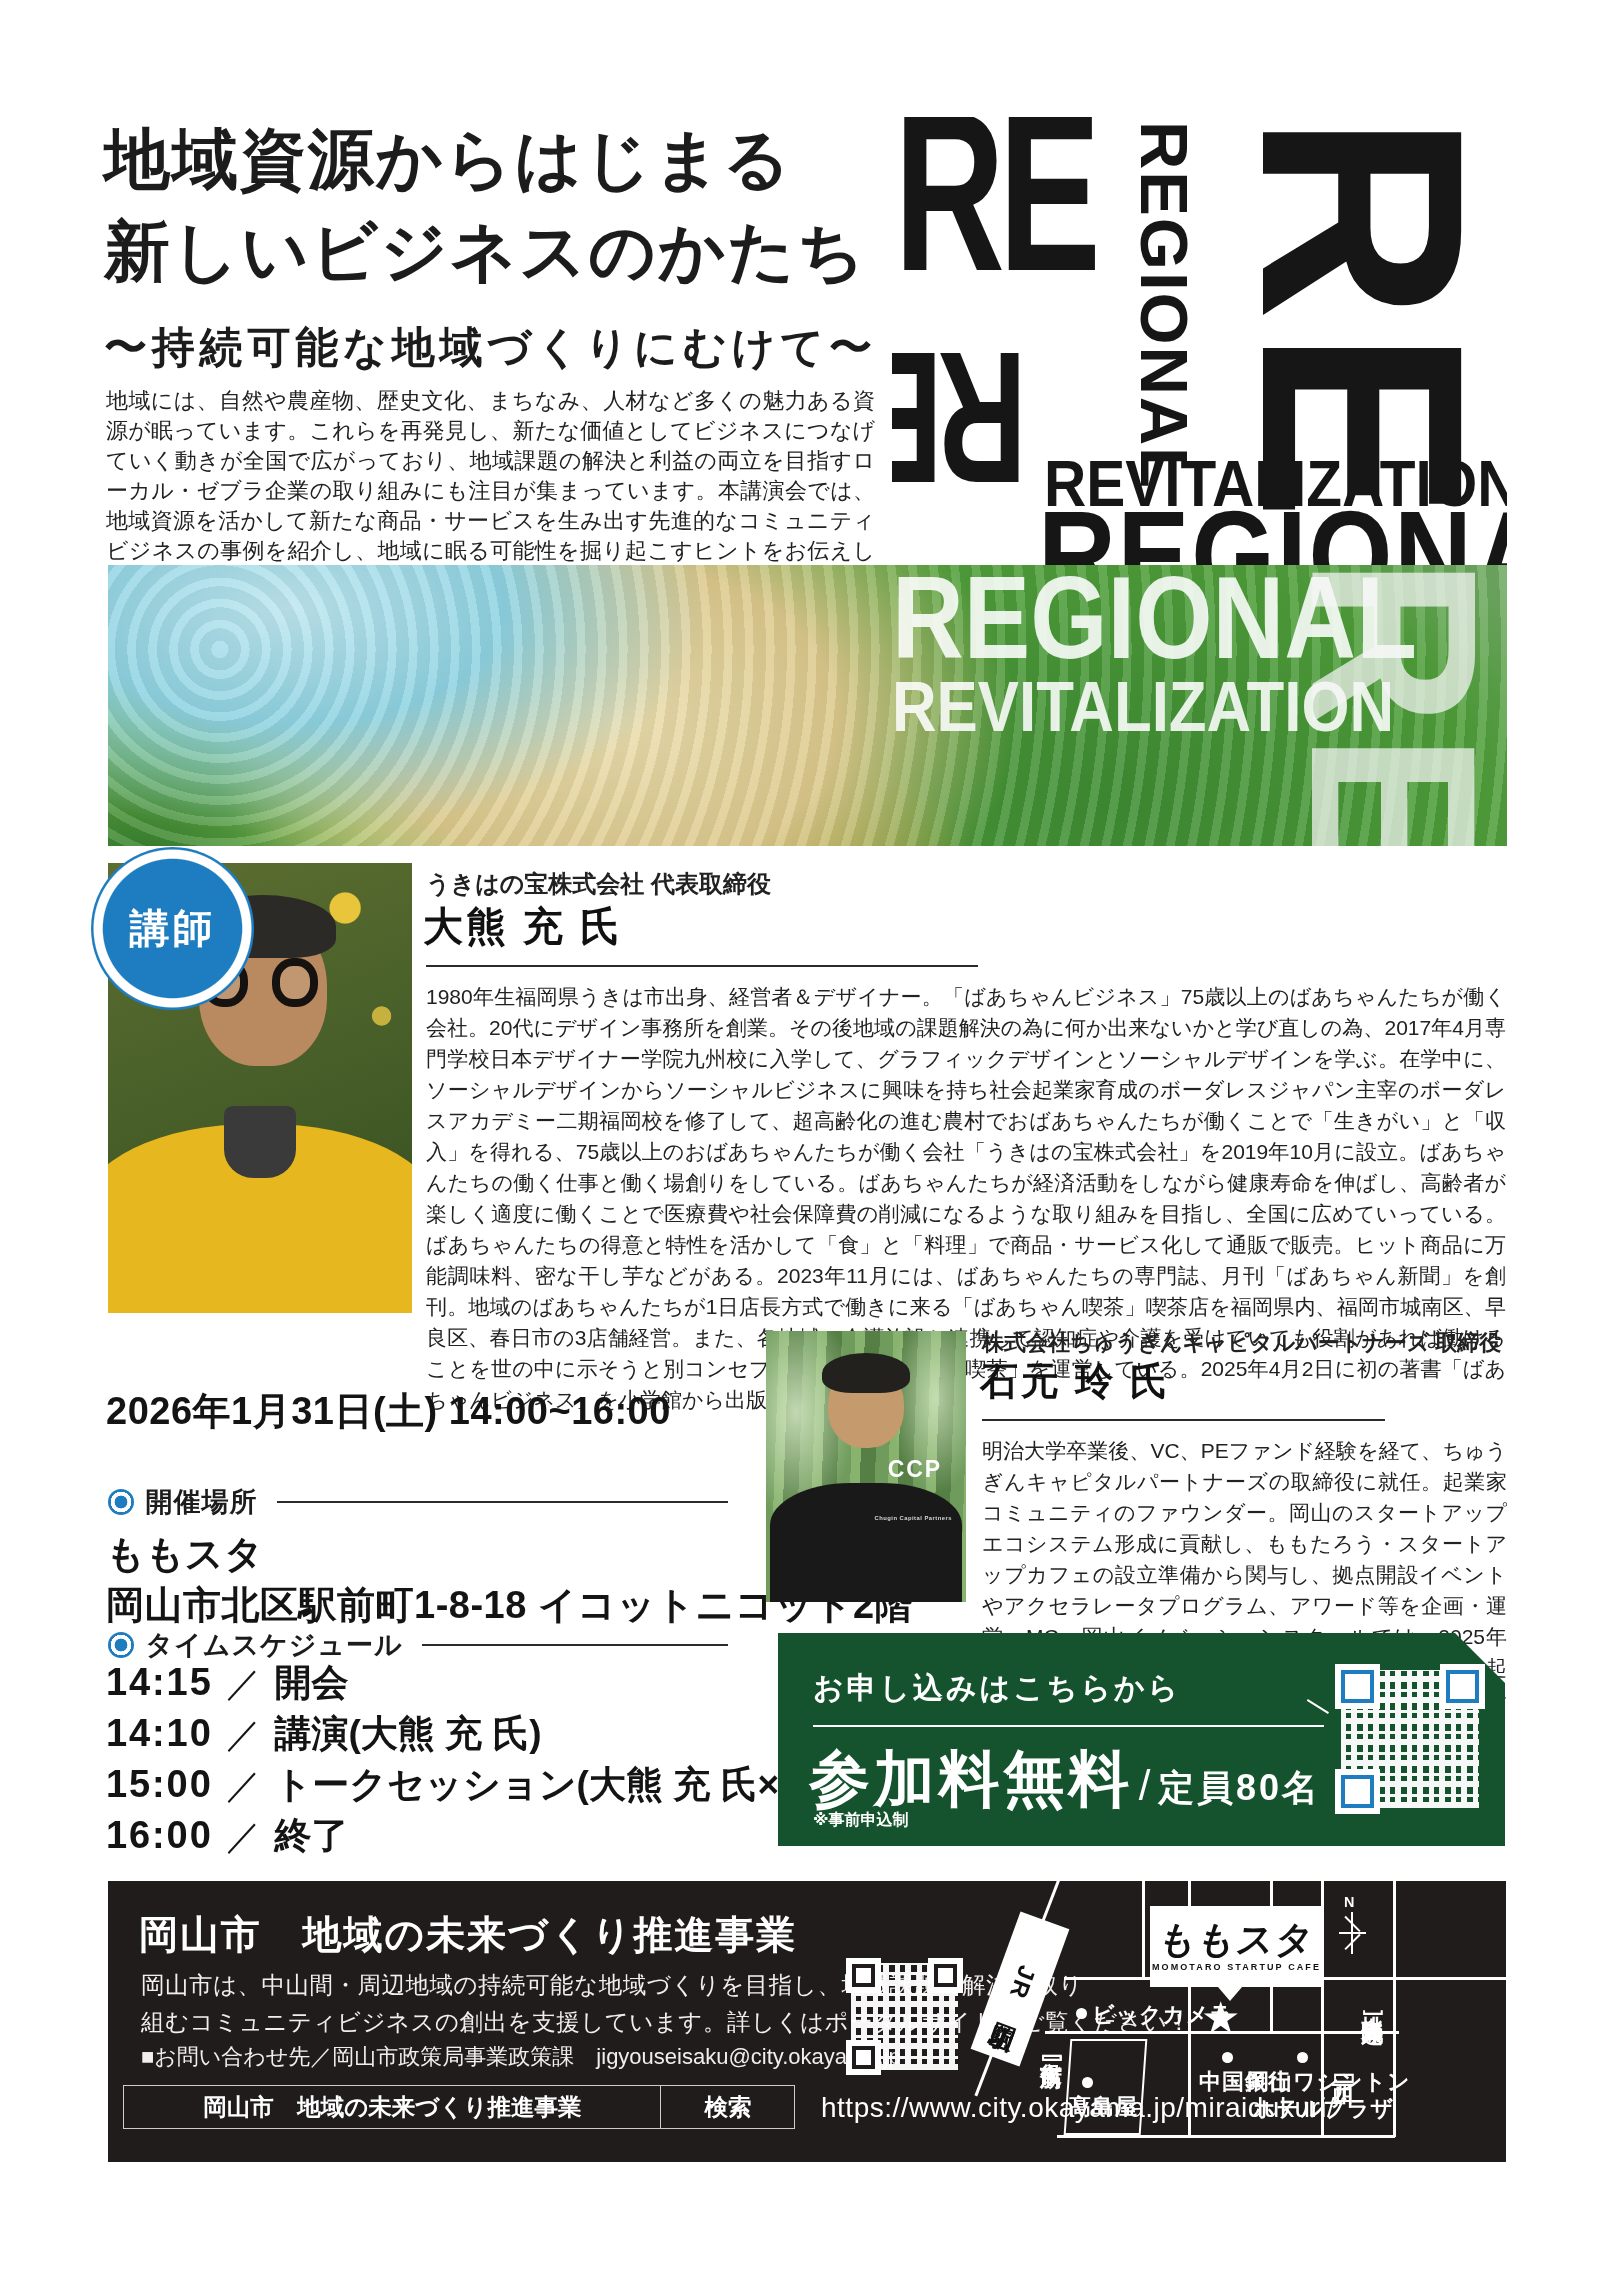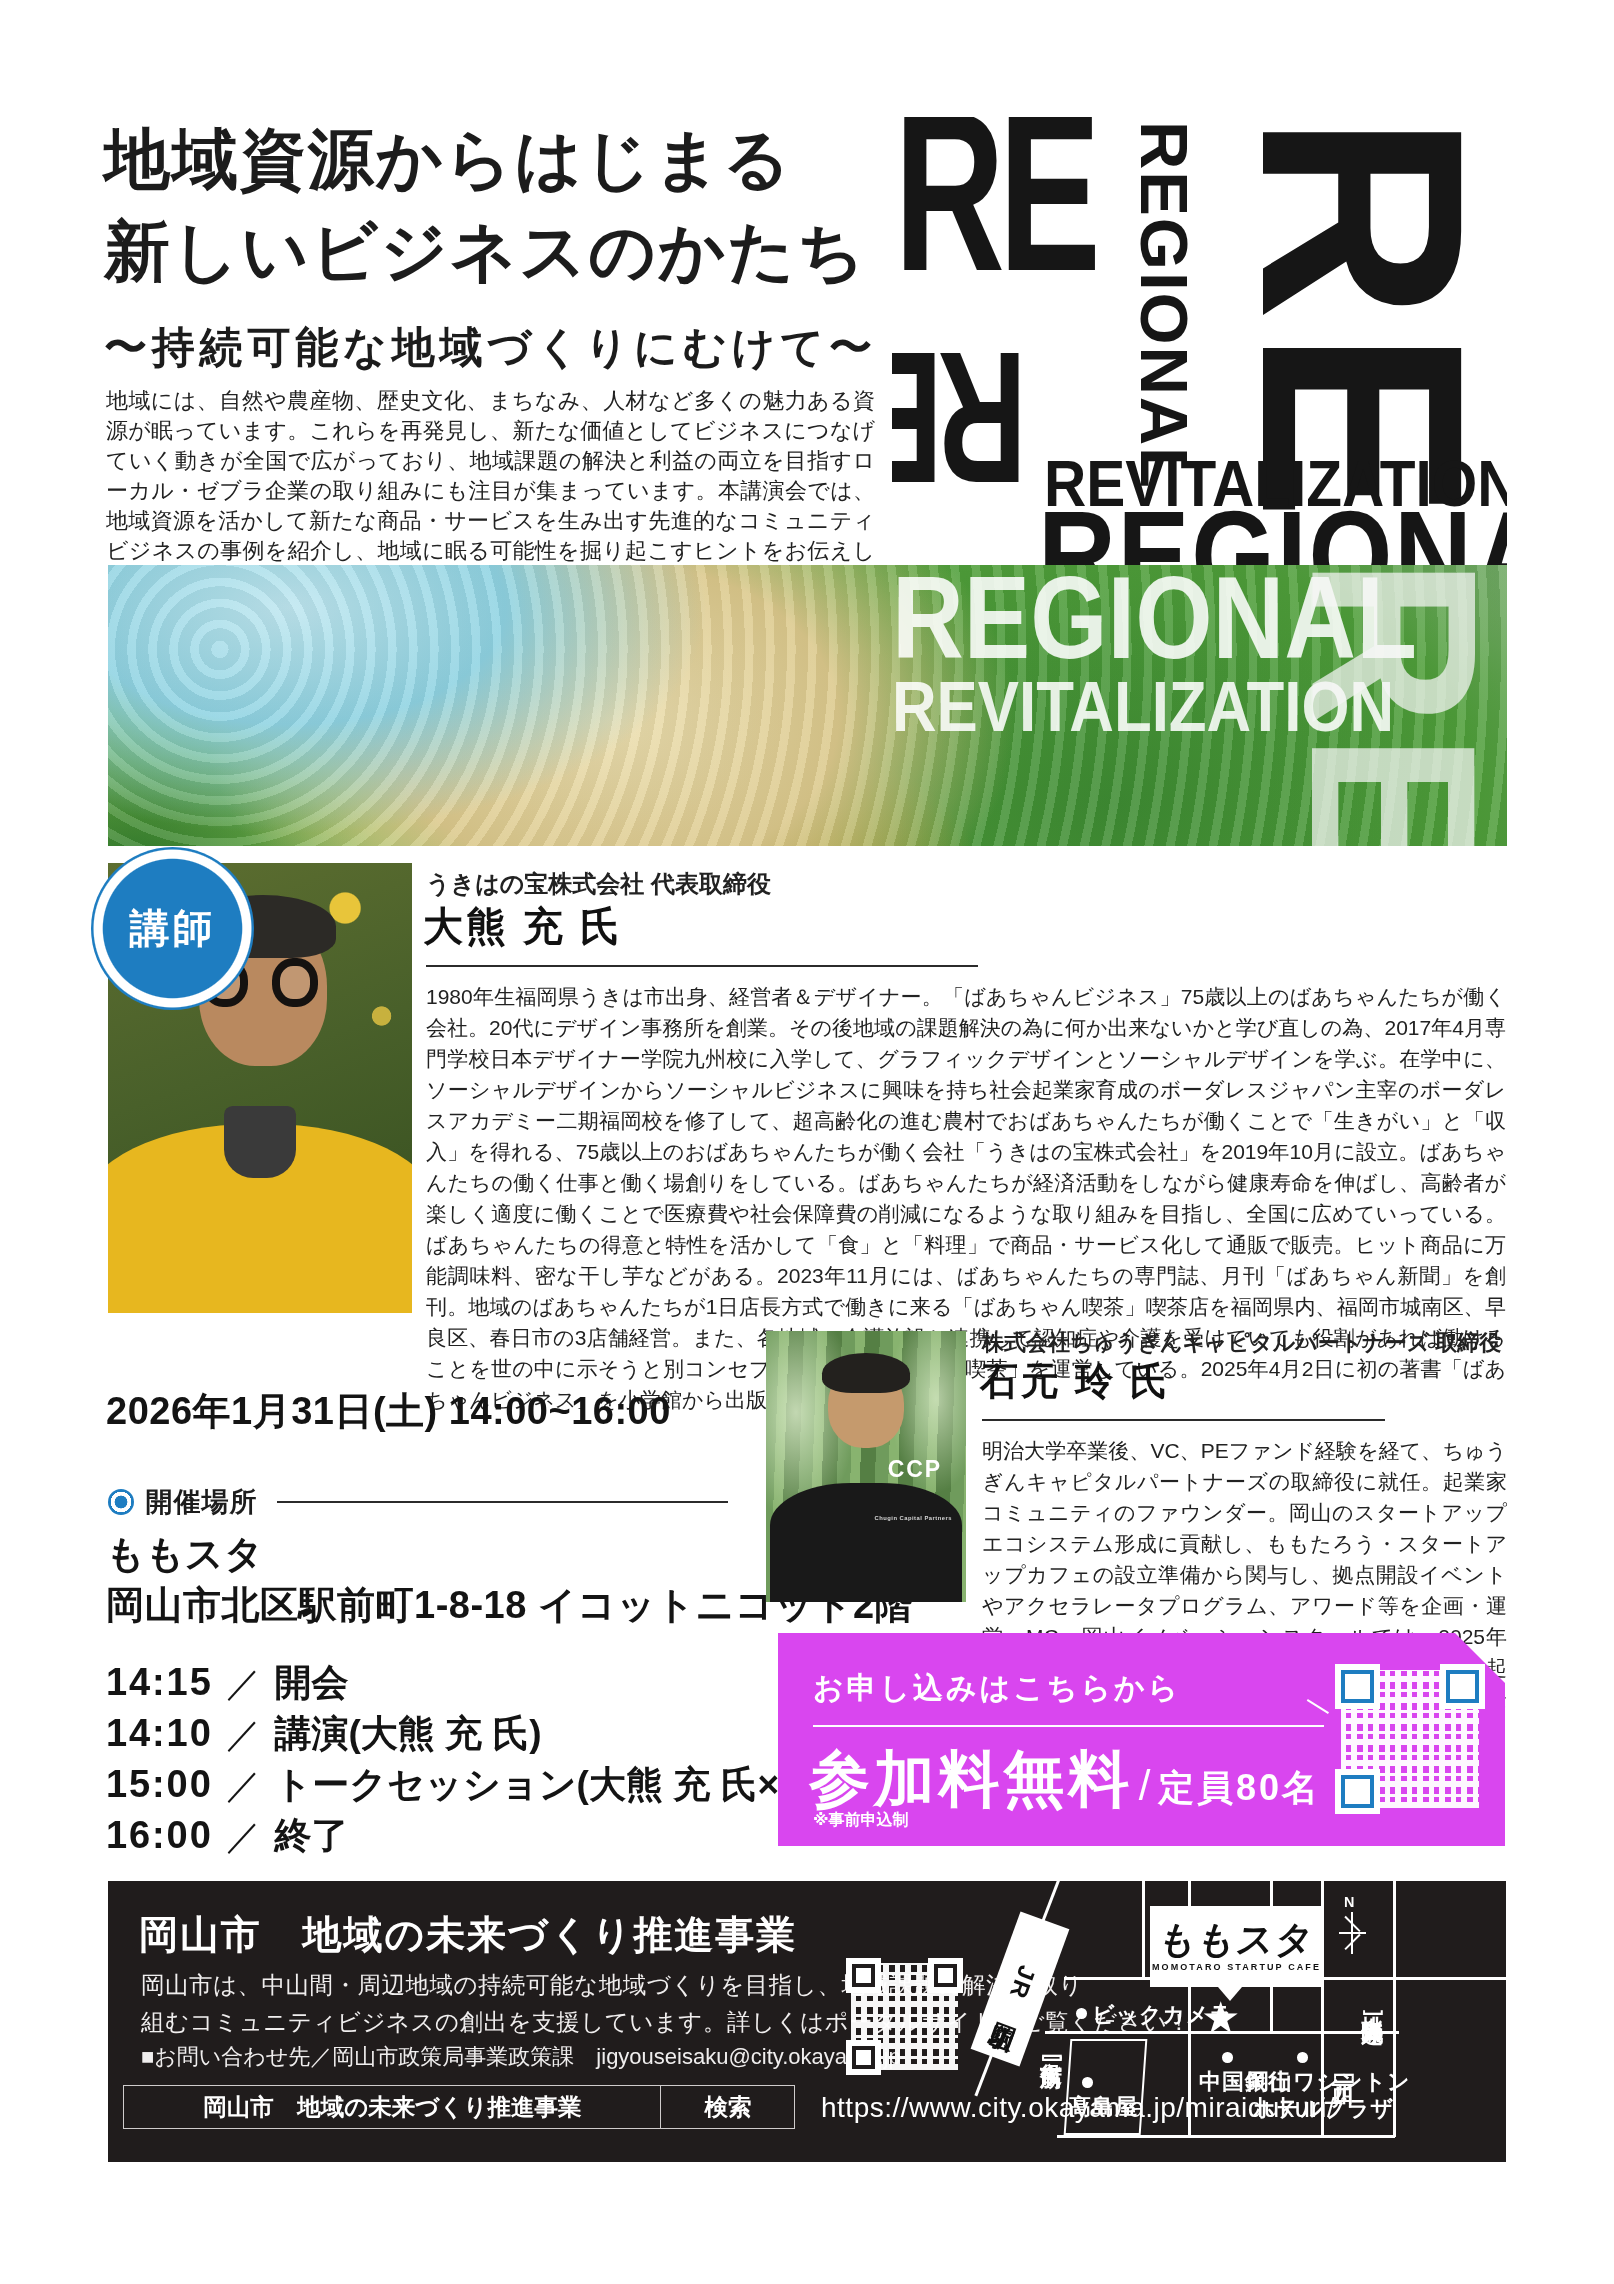--- a/index.html
+++ b/index.html
@@ -85,21 +85,21 @@
     background:radial-gradient(circle, #1e7dc1 0 34%, #ffffff 36% 55%, #1e7dc1 57% 100%); }
   .sec-label { font-size:27px; font-weight:700; color:#1c1c1c; letter-spacing:1px; }
   .sec-line { flex:1; height:1.9px; background:#2b2b2b; margin-left:7.7px; }
   .big-line { font-size:38px; font-weight:600; color:#141414; letter-spacing:0.5px; }
   .sched-row { display:flex; align-items:baseline; gap:13.4px; font-weight:600; color:#141414; }
   .sched-time { font-size:38px; letter-spacing:1.9px; }
   .sched-slash { font-size:35px; font-weight:500; }
   .sched-label { font-size:37px; }
 
   
-  .apply { left:778px; top:1633px; width:727px; height:213px; background:#d946ef; color:#fff;
+  .apply { left:778px; top:1633px; width:727px; height:213px; background:#14532d; color:#fff;
     clip-path:polygon(0 0, calc(100% - 50px) 0, 100% 50px, 100% 100%, 0 100%); }
   .apply-lead { position:absolute; left:35px; top:35px; font-size:30px; font-weight:700; letter-spacing:2.9px; }
   .apply-arrow { position:absolute; left:35px; top:92px; width:511px; height:1.9px; background:#fff; }
   .apply-arrow-tip { position:absolute; left:525px; top:79px; width:25px; height:1.9px; background:#fff; transform:rotate(32deg); transform-origin:right bottom; }
   .apply-main { position:absolute; left:31px; top:106px; display:flex; align-items:baseline; }
   .apply-free { font-size:61px; font-weight:900; letter-spacing:3.8px; }
   .apply-slash { font-size:42px; font-weight:500; margin-left:5.8px; }
   .apply-cap { font-size:36px; font-weight:700; letter-spacing:2.9px; margin-left:7.7px; }
   .apply-note { position:absolute; left:35px; top:177px; font-size:16px; font-weight:600; }
 
@@ -190,20 +190,25 @@
   <div class="abs big-line" style="left:106px; top:1386px;">2026年1月31日(土) 14:00~16:00</div>
 
   <div class="abs sec-head" style="left:108px; top:1484px; width:620px;">
     <span class="sec-bullet"></span>
     <span class="sec-label">開催場所</span>
     <span class="sec-line"></span>
   </div>
   <div class="abs big-line" style="left:106px; top:1529px;">ももスタ</div>
   <div class="abs big-line wm" style="left:106px; top:1580px;">岡山市北区駅前町1-8-18 イコットニコット2階</div>
 
+  <div class="abs sec-head" style="left:108px; top:1627px; width:620px;">
+    <span class="sec-bullet"></span>
+    <span class="sec-label">タイムスケジュール</span>
+    <span class="sec-line"></span>
+  </div>
   <div class="abs sched-row" style="left:106px; top:1658px;">
     <span class="sched-time">14:15</span>
     <span class="sched-slash">／</span>
     <span class="sched-label">開会</span>
   </div>
   <div class="abs sched-row" style="left:106px; top:1709px;">
     <span class="sched-time">14:10</span>
     <span class="sched-slash">／</span>
     <span class="sched-label">講演(大熊 充 氏)</span>
   </div>

